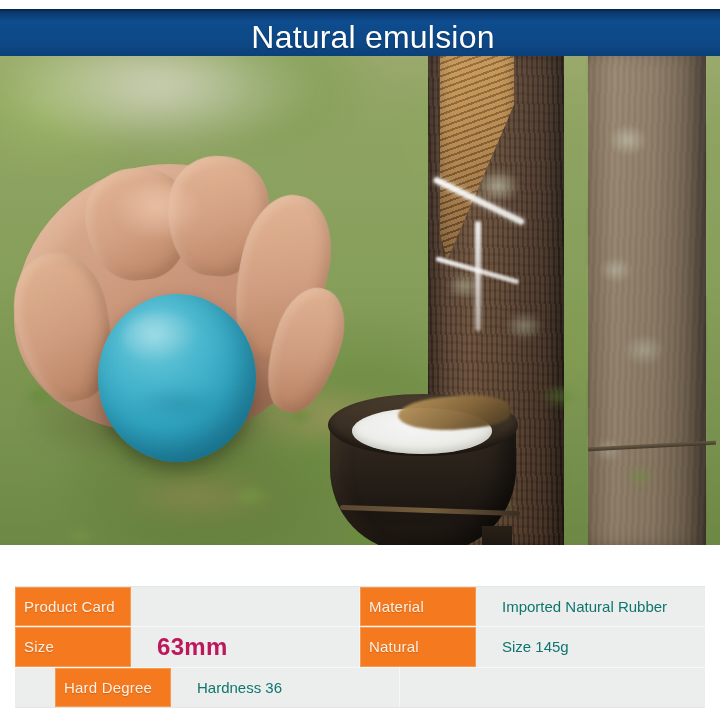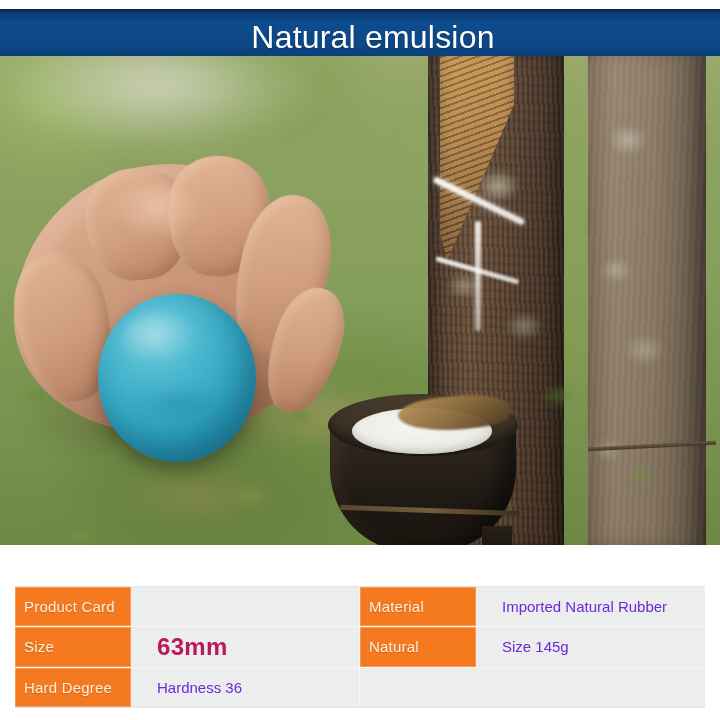--- a/index.html
+++ b/index.html
@@ -307,42 +307,42 @@
     background: #eceded;
     border-top: 1px solid #e4e5e5;
     border-bottom: 1px solid #e4e5e5;
   }
   .spec-row {
     display: flex;
     flex: 1 1 0;
     min-height: 0;
     border-bottom: 1px solid #f7f7f7;
   }
-  .spec-row:last-child { border-bottom: none; }
+  .spec-row:last-child { border-bottom: none; padding-left: 40px; }
 
   .lbl {
     flex: 0 0 116px;
     background: #f4791f;
     color: #fdf0e2;
     font-size: 15px;
     display: flex;
     align-items: center;
     padding-left: 8px;
     box-sizing: border-box;
     border: 1px solid #f79a4d;
     text-shadow: 0 1px 1px rgba(120,50,0,.28);
     letter-spacing: .2px;
   }
   .val {
     flex: 1 1 auto;
     display: flex;
     align-items: center;
     padding-left: 26px;
     box-sizing: border-box;
-    color: #6d28d9;
+    color: #0f766e;
     font-size: 15px;
     background: #eceded;
     border-right: 1px solid #f7f7f7;
   }
   .val.narrow { flex: 0 0 229px; }
   .val.wide   { flex: 1 1 auto; border-right: none; }
   .val.big {
     font-size: 24px;
     font-weight: bold;
     color: #be185d;

